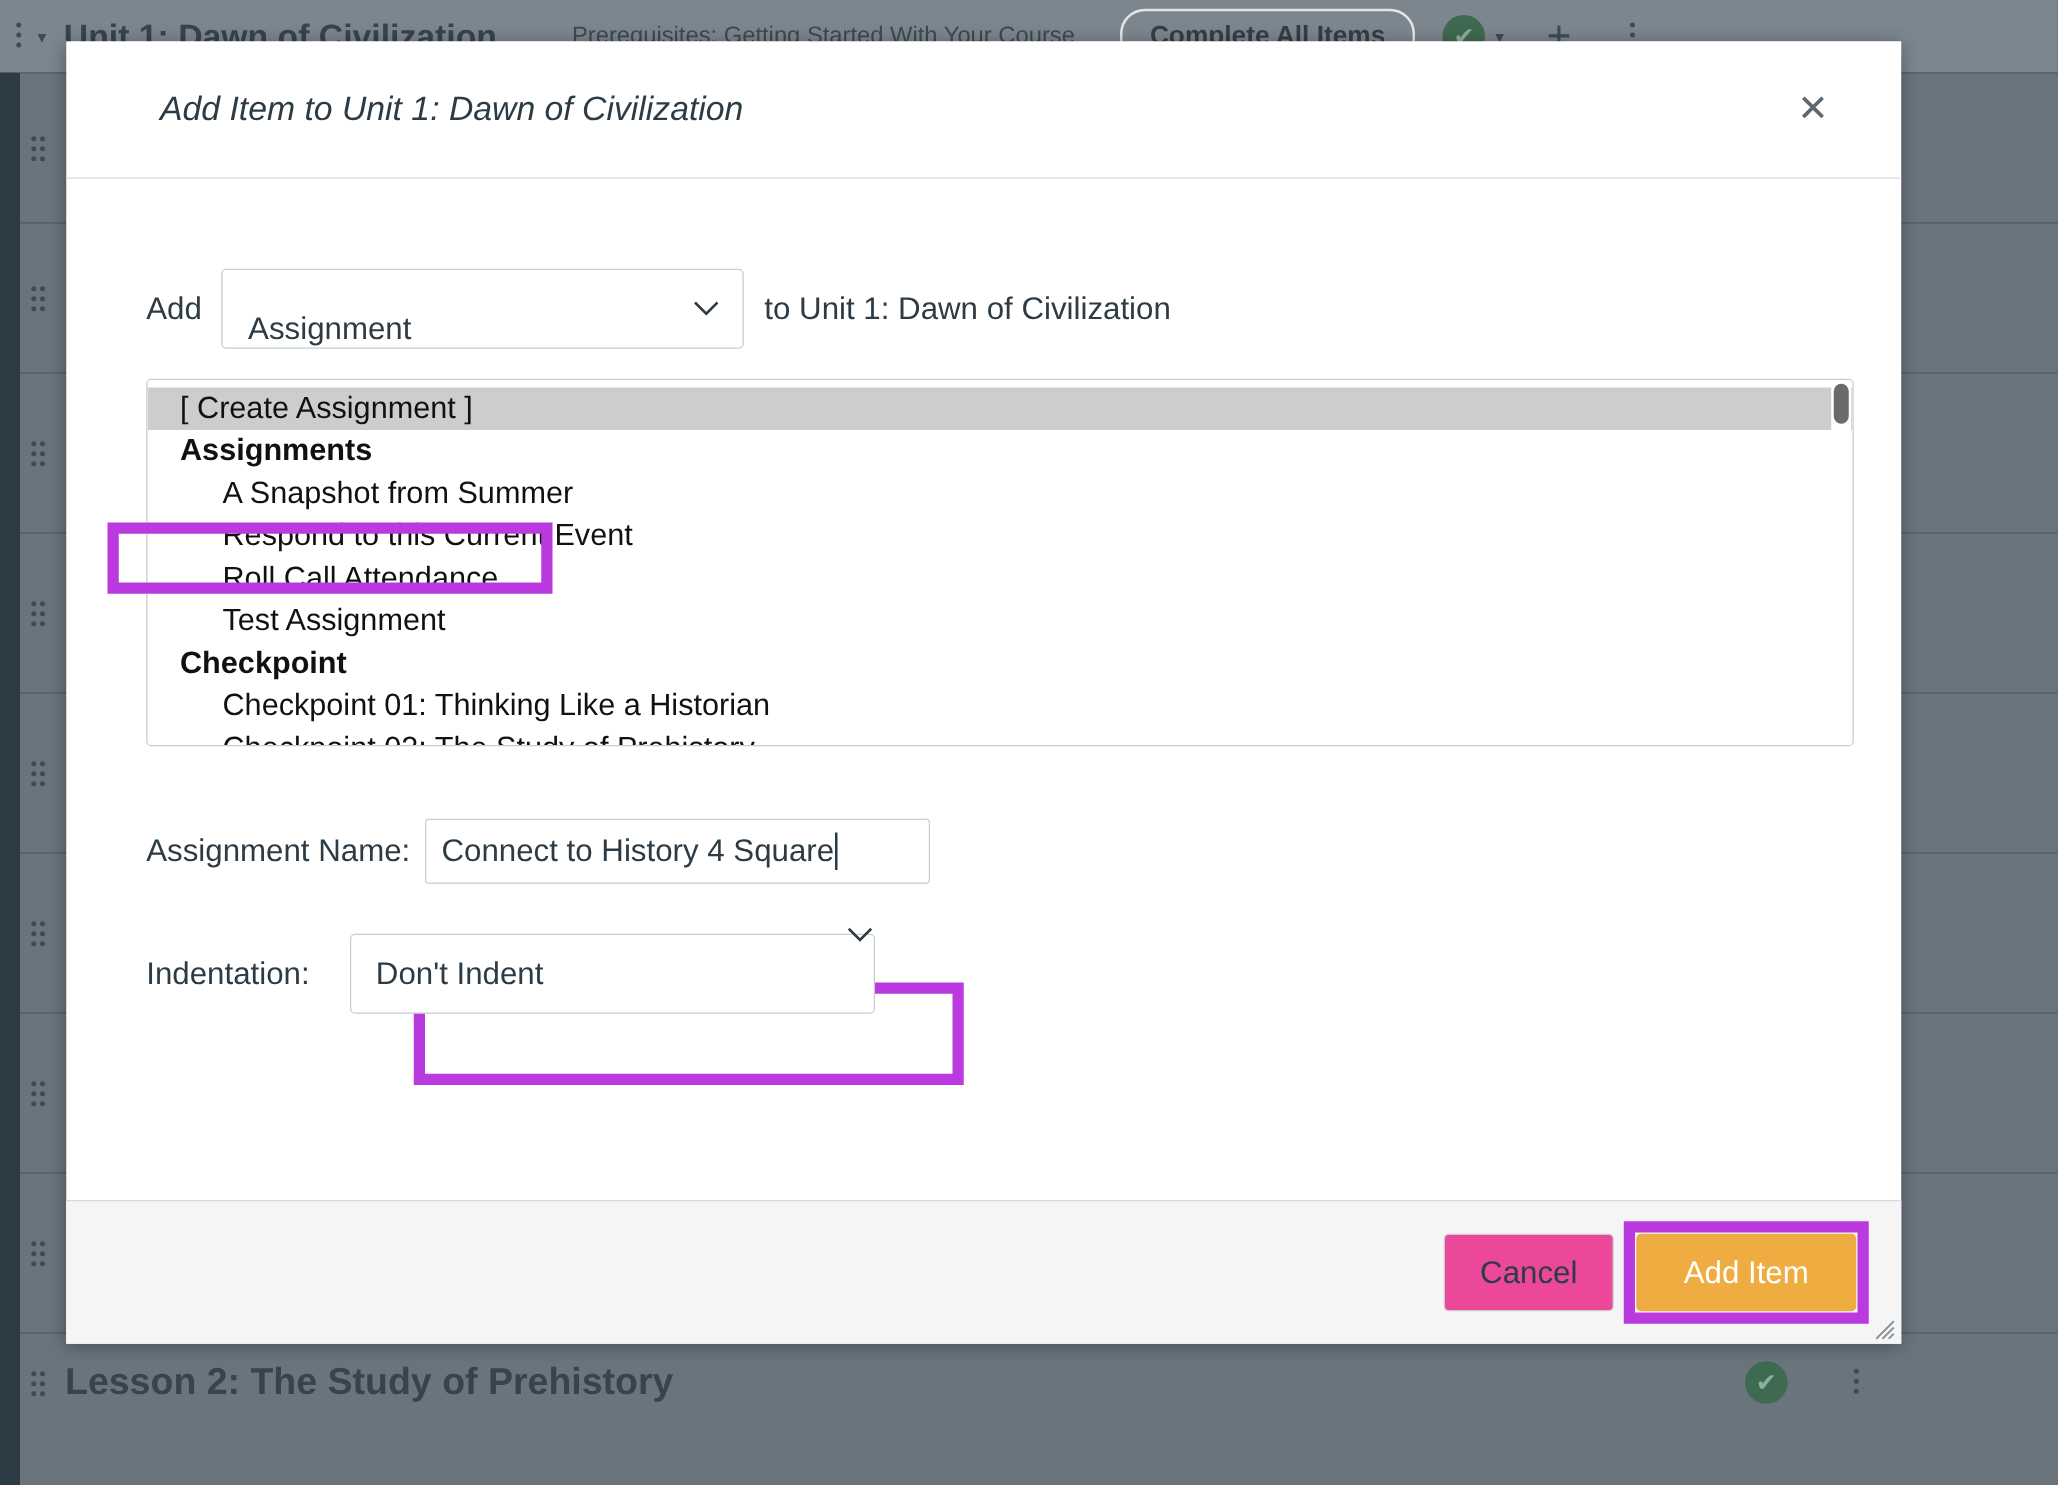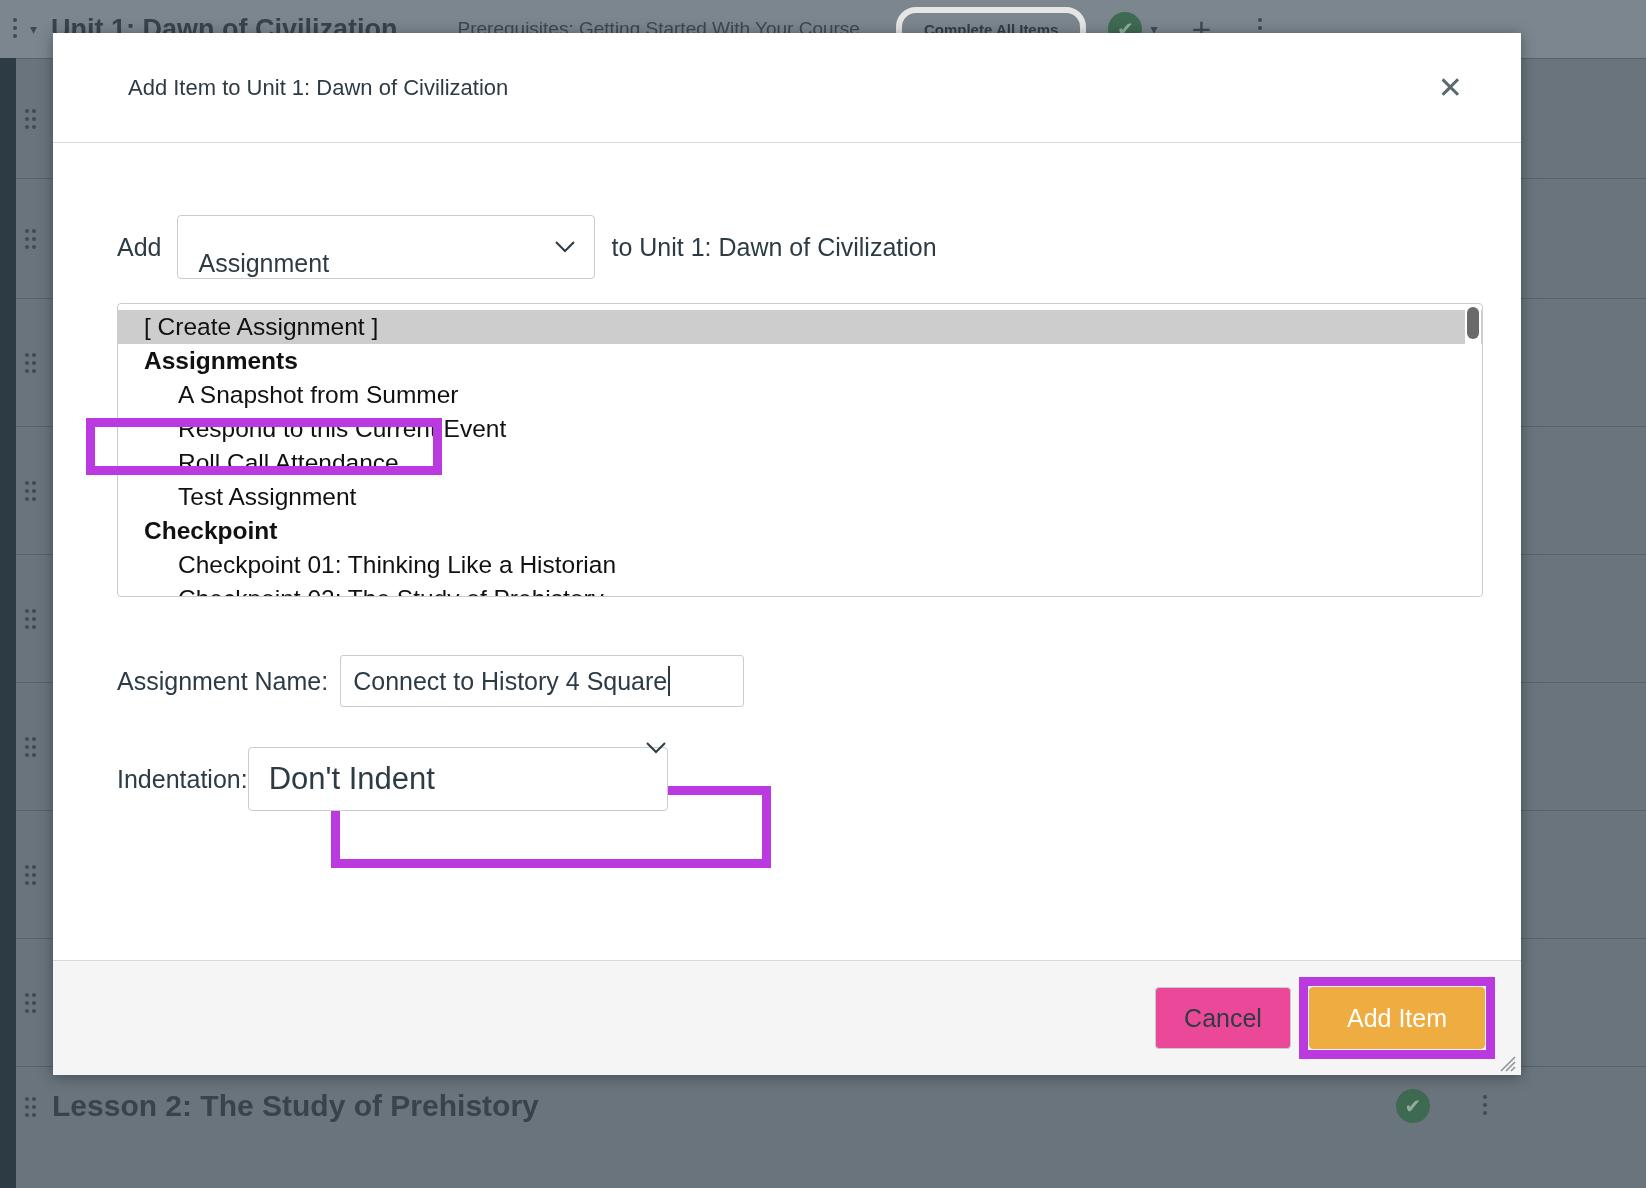--- a/index.html
+++ b/index.html
@@ -50,22 +50,22 @@
   .kebab i:nth-child(1){top:2px}
   .kebab i:nth-child(2){top:10px}
   .kebab i:nth-child(3){top:18px}
 
   .bg-title {
     font-size: 27px; font-weight: bold; color: #38434b;
     white-space: nowrap;
   }
   .bg-sub { font-size: 19px; color: #3d4850; white-space: nowrap; }
   .bg-pill {
-    border: 6px solid #e5e5e5; border-radius: 20px;
-    padding: 8px 22px; font-size: 15px; font-weight: bold; color: #333d45;
+    border: 2px solid #e5e5e5; border-radius: 20px;
+    padding: 8px 22px; font-size: 21px; font-weight: bold; color: #333d45;
     white-space: nowrap;
   }
   .bg-check {
     width: 34px; height: 34px; border-radius: 50%;
     background: #3f6a52; color: #8fae9b;
     display: flex; align-items: center; justify-content: center;
     font-size: 20px;
   }
   .bg-plus { font-size: 34px; color: #3f4a52; font-weight: 300; }
   .bg-caret { font-size: 14px; color: #3f4a52; }
@@ -80,22 +80,23 @@
     display: flex; flex-direction: column;
   }
   .modal-head {
     height: 110px;
     border-bottom: 1px solid #d6dade;
     display: flex; align-items: center;
     padding: 0 48px 0 75px;
     flex: 0 0 auto;
   }
   .modal-title {
-    font-size: 22px; color: #2d3b45; font-weight: normal;
+    font-size: 27px; color: #2d3b45; font-weight: normal;
     flex: 1 1 auto;
+    font-style: italic;
   }
   .close-x {
     font-size: 30px; color: #5b6870; cursor: pointer;
     line-height: 1; padding: 6px 10px;
     font-family: "DejaVu Sans", sans-serif;
   }
   .modal-body {
     flex: 1 1 auto;
     padding: 60px 38px 0 64px;
     position: relative;
@@ -190,29 +191,29 @@
   }
   .caret-bar {
     display: inline-block;
     width: 2px; height: 30px;
     background: #2d3b45;
     margin-left: 1px;
   }
   .row-field2 { display: flex; align-items: center; margin-top: 40px; }
   .select-box2 {
     position: relative;
-    margin-left: 0;
+    margin-left: 32px;
     border: 1px solid #c7cdd1;
     border-radius: 4px;
     height: 64px;
     width: 420px;
     display: flex; align-items: center;
     padding: 0 20px;
     background: #fff;
-    font-size: 31px; color: #2d3b45;
+    font-size: 25px; color: #2d3b45;
     cursor: pointer;
   }
 
   .modal-foot {
     flex: 0 0 auto;
     height: 115px;
     background: #f5f5f5;
     border-top: 1px solid #d6dade;
     display: flex; align-items: center; justify-content: flex-end;
     padding: 0 30px 0 0;

